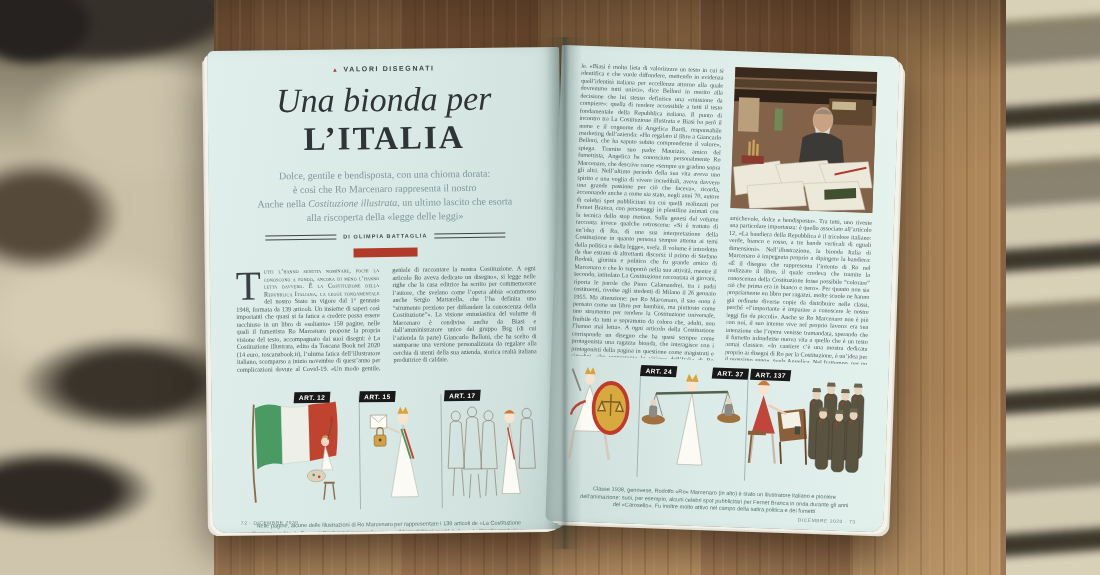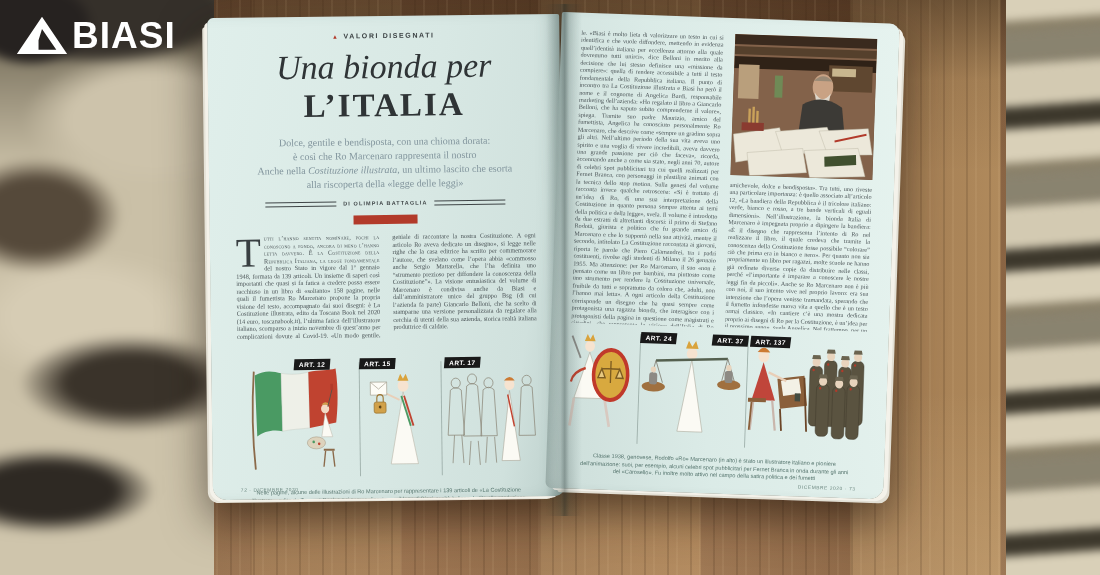--- a/index.html
+++ b/index.html
@@ -31,21 +31,21 @@
   .rug-right{position:absolute;right:0;top:0;width:94px;height:575px;overflow:hidden;background:#cfc6ae;}
   .rug-right .tex{position:absolute;inset:-12px;filter:blur(4px);
     background:repeating-linear-gradient(176deg,
       #d9d0b8 0 34px,#8a8068 34px 44px,#45403080 44px 78px,#d3cab2 78px 120px,#3d382c 120px 142px);}
   
   .brand{position:absolute;left:16px;top:12px;display:flex;align-items:center;gap:4px;z-index:40;}
   .brand svg{display:block;}
   .brand .word{color:#fff;font-weight:800;font-size:37px;letter-spacing:1px;line-height:1;
     font-family:"Liberation Sans","DejaVu Sans",sans-serif;}
   
-  .mag{position:absolute;left:208px;top:4px;width:694px;height:512px;
+  .mag{position:absolute;left:208px;top:37px;width:694px;height:512px;
     filter:drop-shadow(0 16px 22px rgba(18,10,4,.55));}
   .page{position:absolute;overflow:hidden;}
   .page-left{left:2px;top:12px;width:352px;height:482px;transform:rotate(-.7deg);
     border-radius:6px 2px 10px 14px;
     background:linear-gradient(100deg,#e0efeb 0%,#d8e8e4 55%,#d0e1dd 85%,#bdd0cc 99%);
     box-shadow:-4px 3px 0 -1px #f4f2ea,-8px 6px 0 -3px #e6e3d8,inset -16px 0 18px -12px rgba(55,80,76,.5);}
   .page-right{left:354px;top:8px;width:338px;height:476px;transform:rotate(2deg);transform-origin:0 0;
     border-radius:2px 10px 14px 6px;
     background:linear-gradient(260deg,#e6f3ef 0%,#dbebe7 60%,#cfe0dc 92%,#becfcb 100%);
     box-shadow:5px 3px 0 -1px #f4f2ea,9px 7px 0 -3px #e2dfd4,inset 14px 0 16px -12px rgba(55,80,76,.45);}
@@ -98,28 +98,20 @@
 <div class="stage">
 
   <div class="wood"></div>
   <div class="rug-left">
       <div class="tex"></div>
     </div>
   <div class="rug-right">
       <div class="tex"></div>
     </div>
 
-  <div class="brand">
-    <span>
-      <svg width="52" height="46" viewBox="0 0 60 48">
-        <path fill="#fff" fill-rule="evenodd" d="M30,3 L59,46 L1,46 Z  M30,17 L46.5,41 L26,41 L26,30 Z"></path>
-      </svg>
-    </span>
-    <span class="word">BIASI</span>
-  </div>
 
   <div class="mag">
 
     <div class="page page-left">
       <div class="pl">
         <div class="kicker">
           <span class="tri">▲</span>
           <span>VALORI DISEGNATI</span>
         </div>
         <div class="title">

